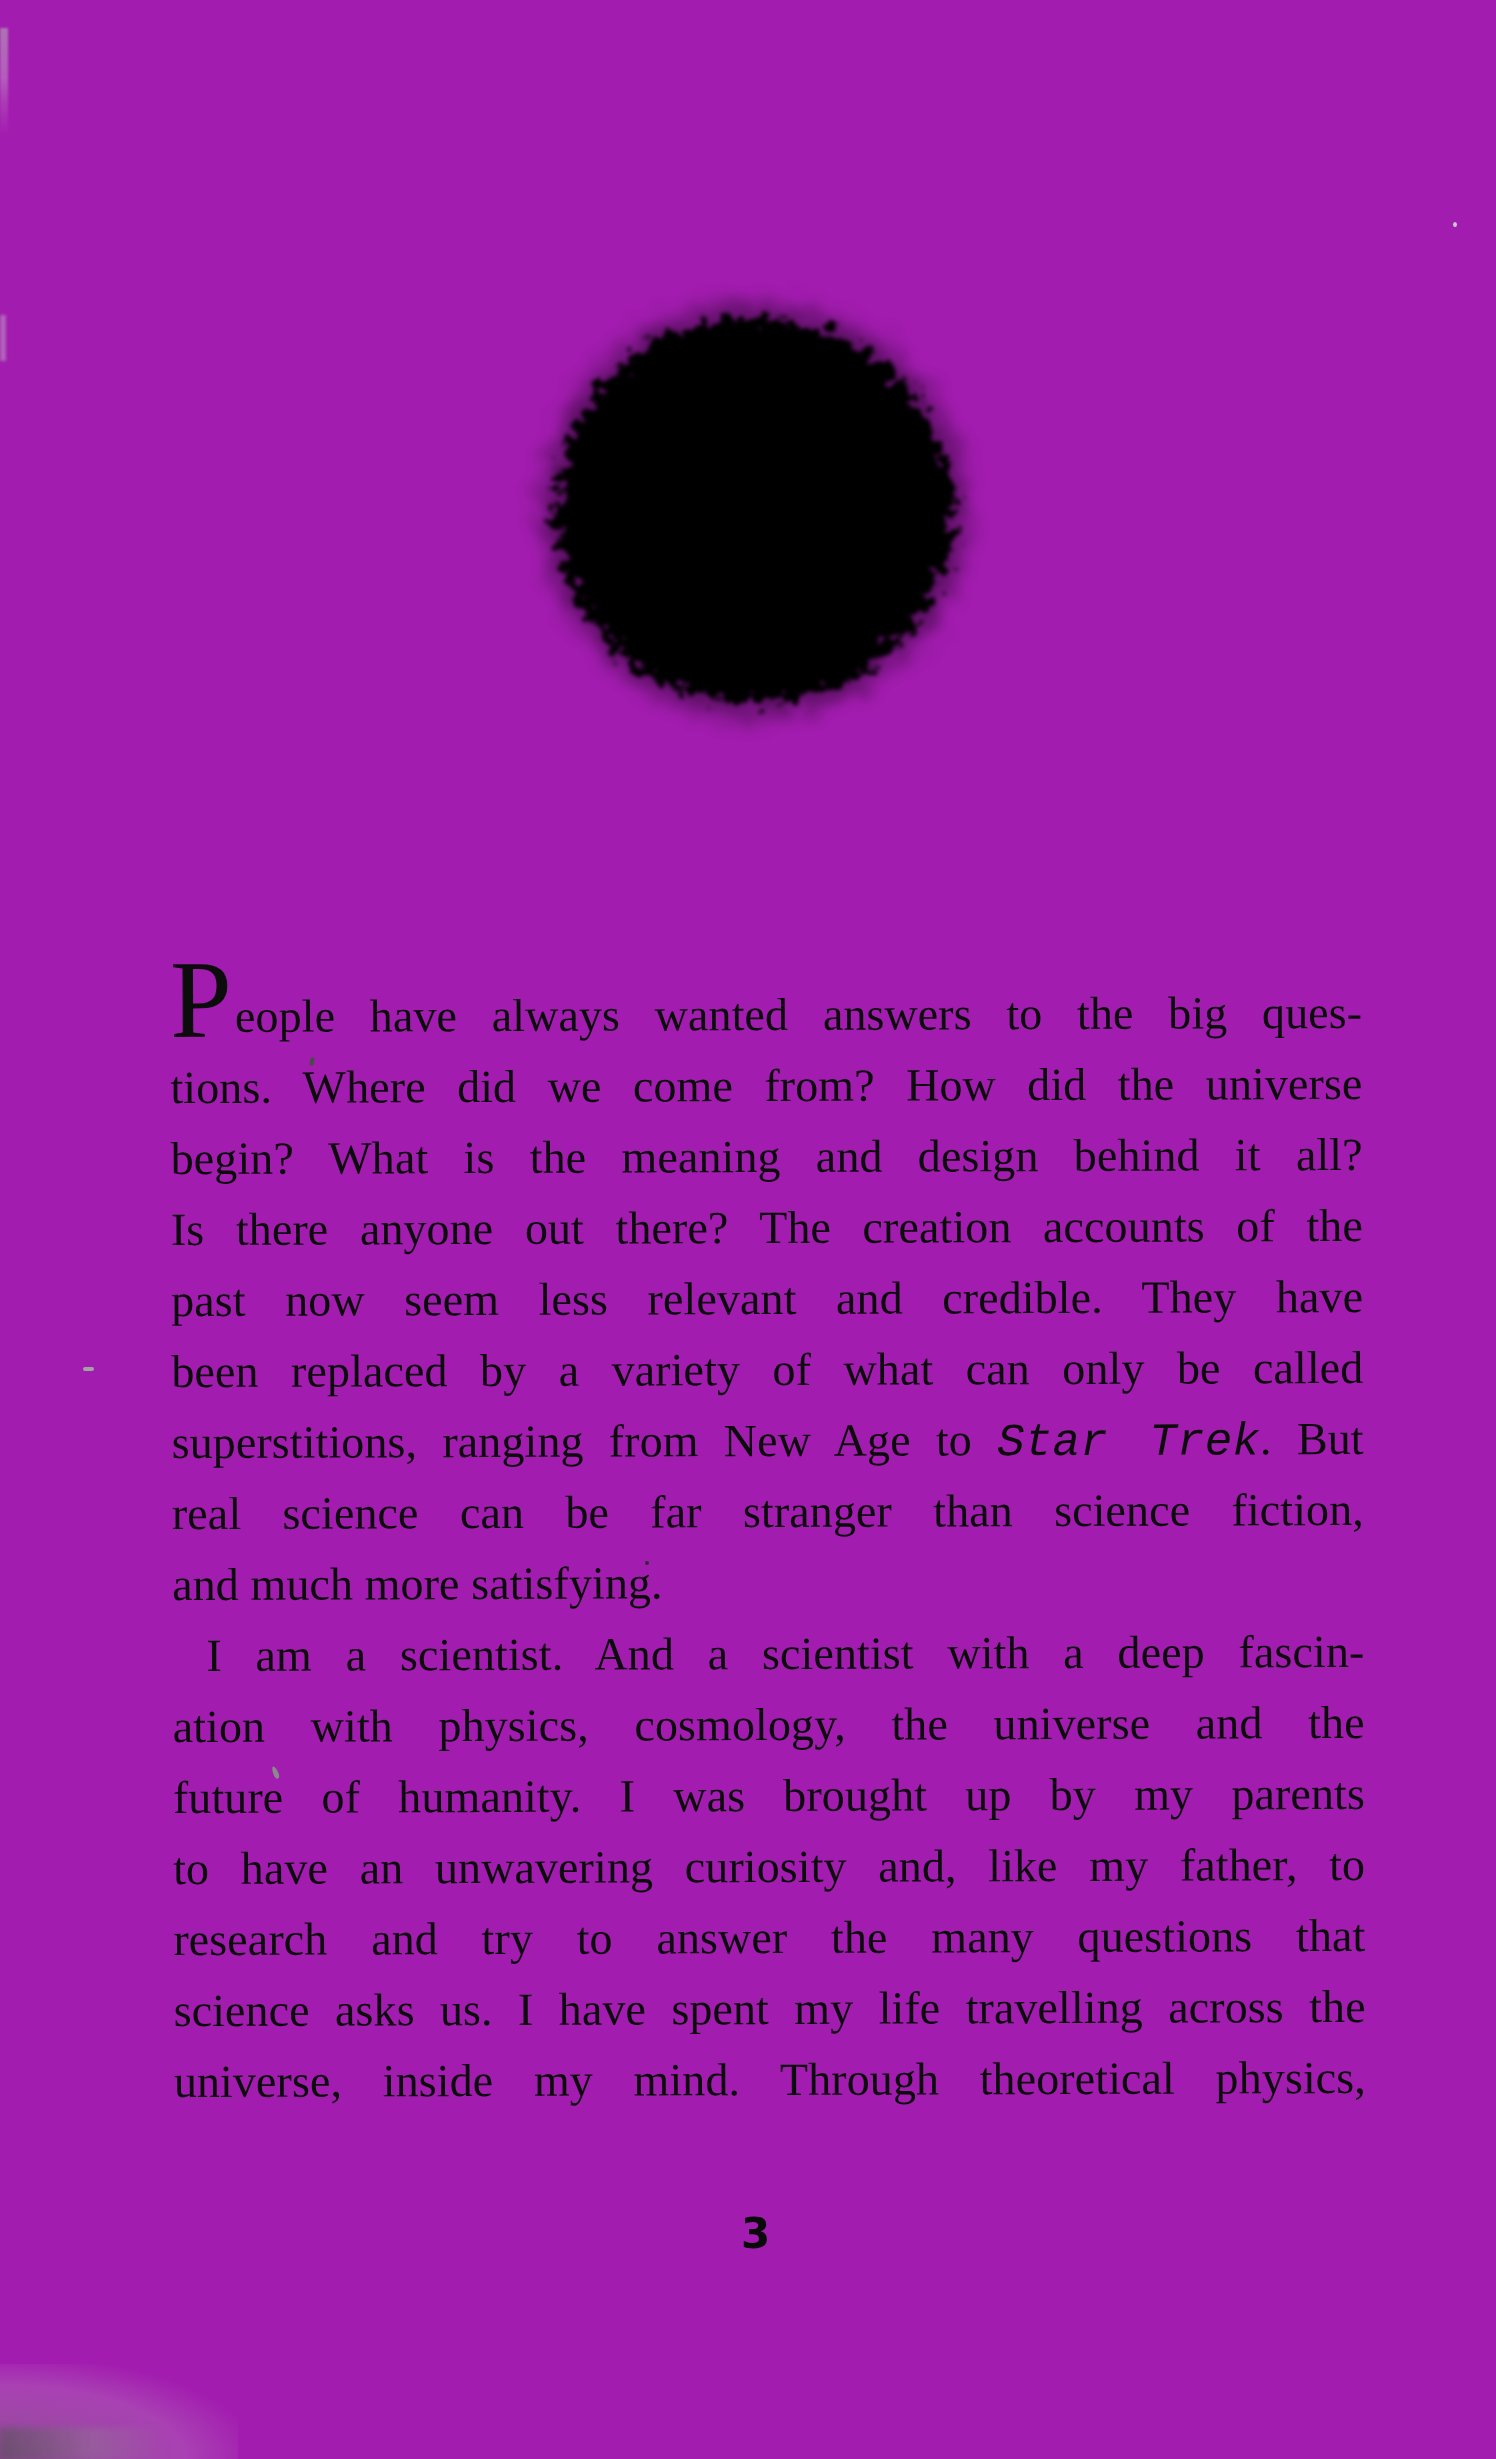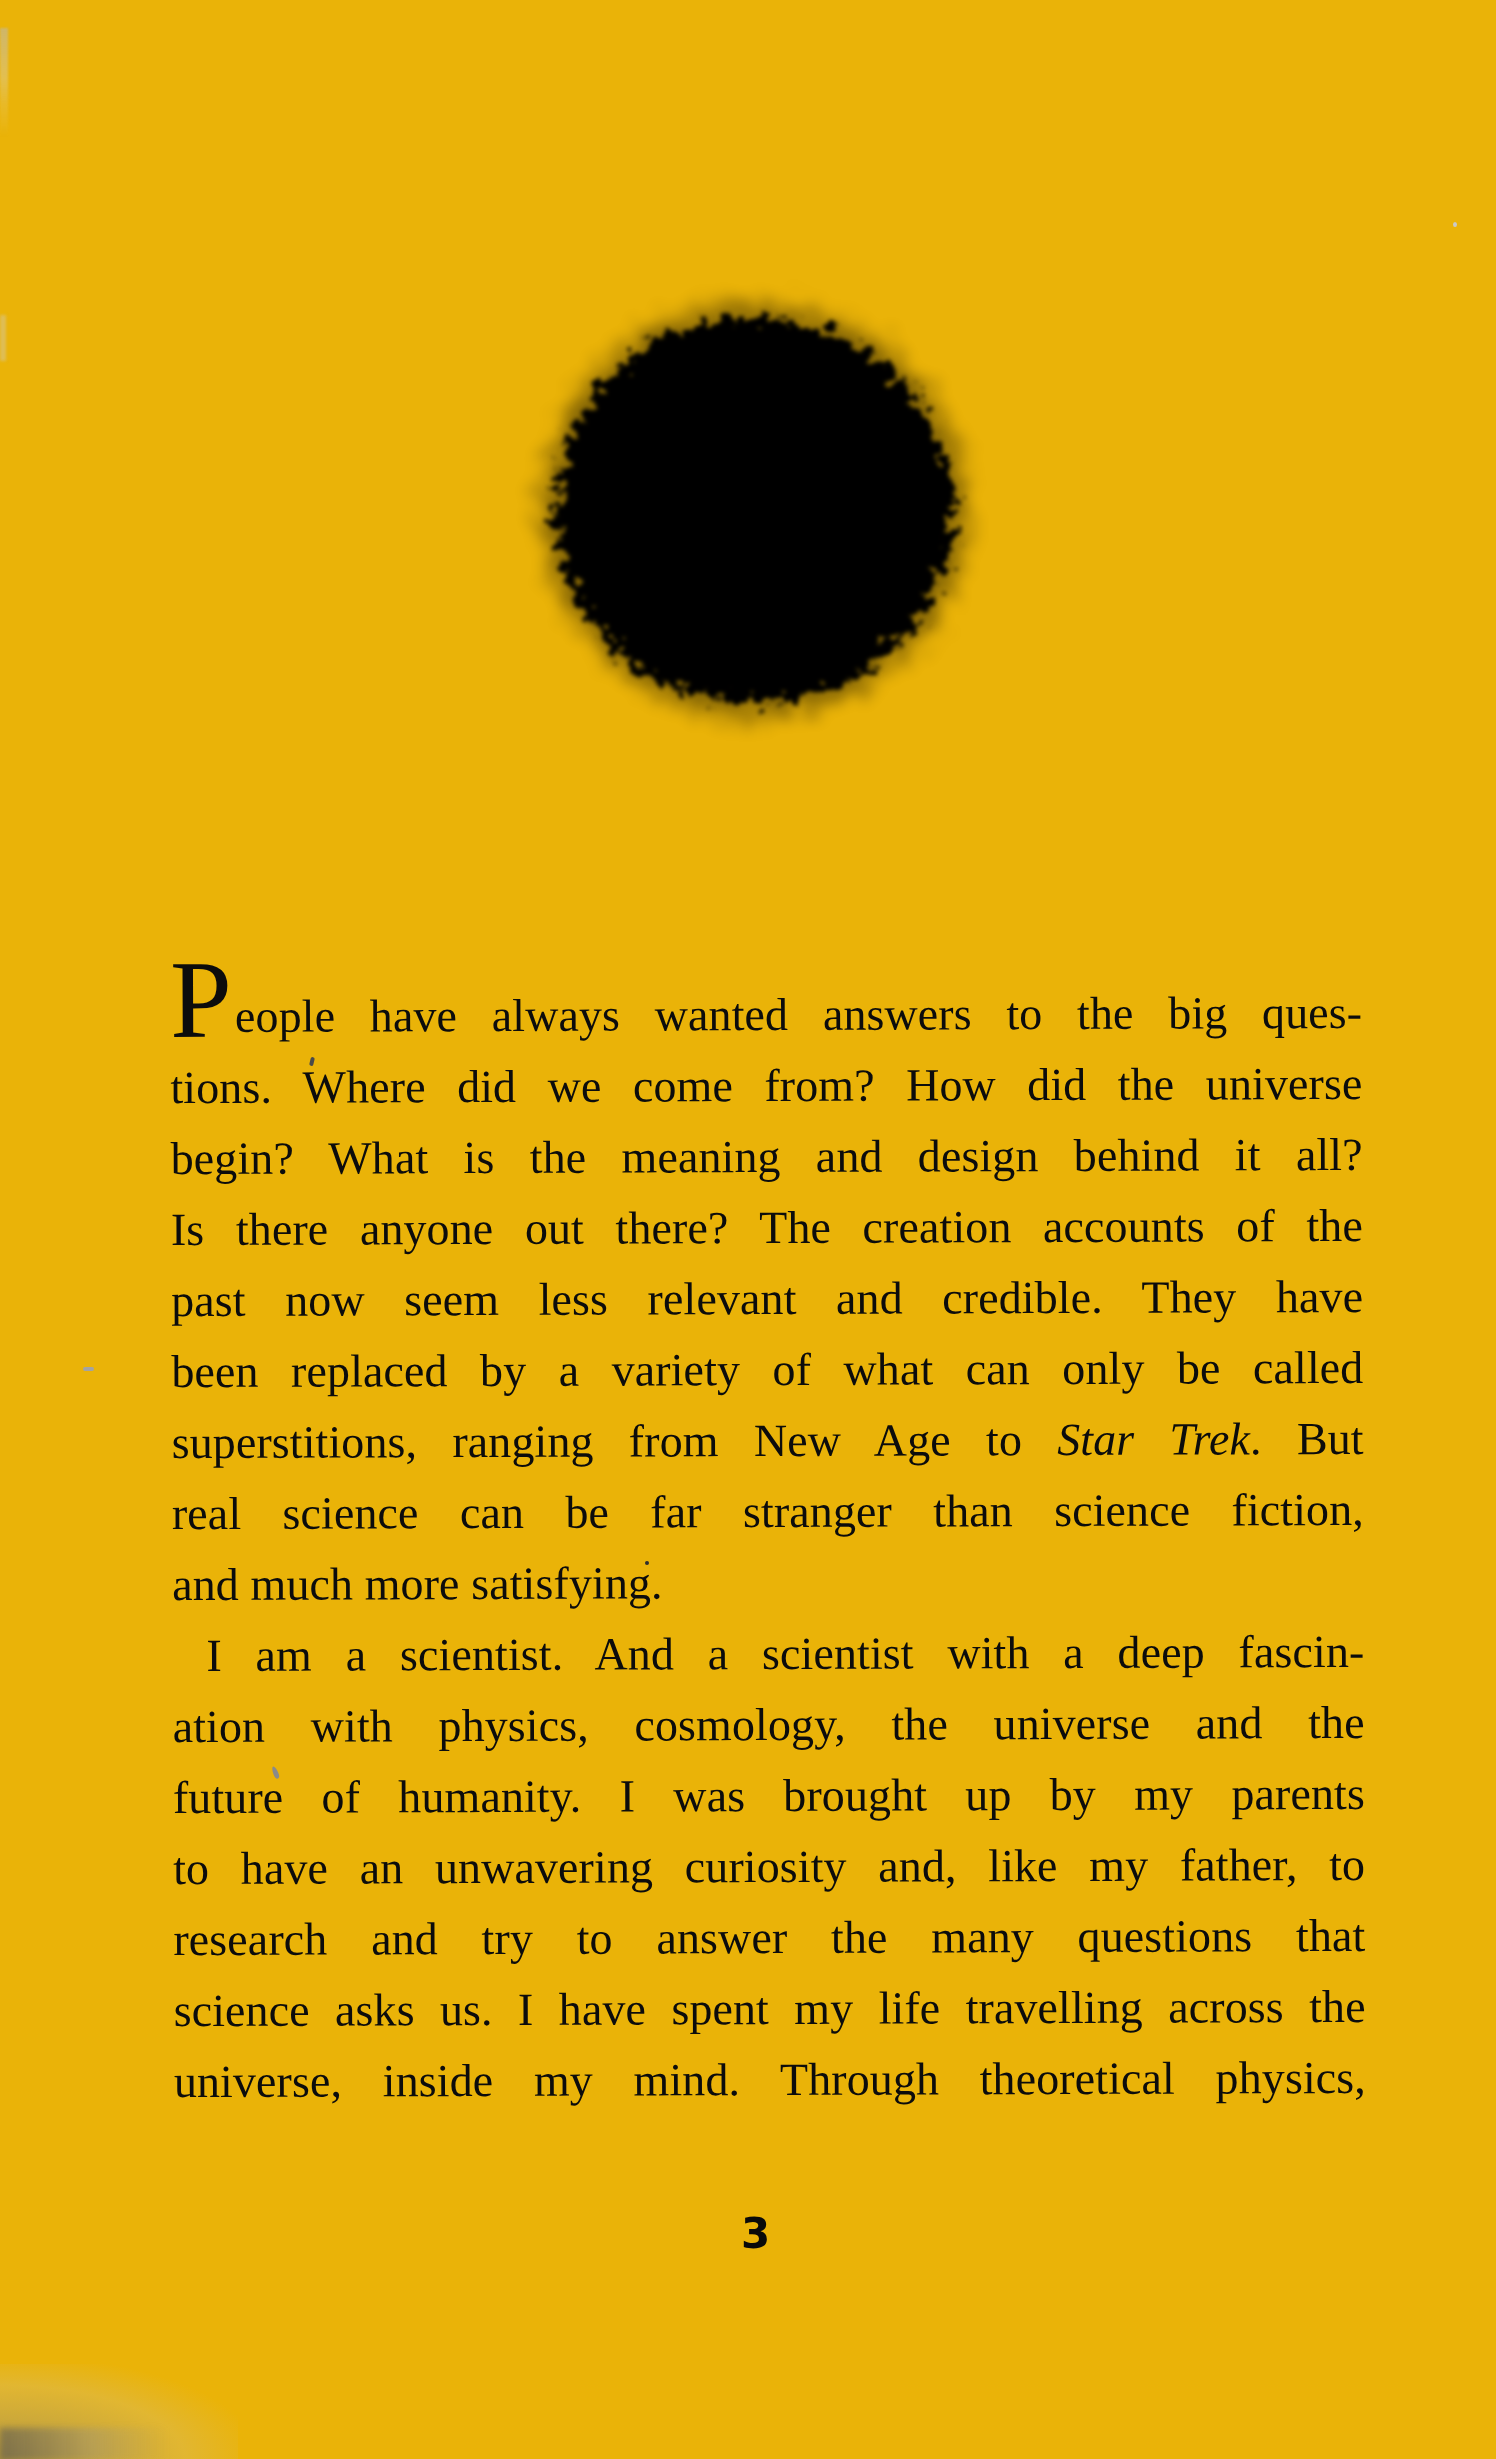--- a/index.html
+++ b/index.html
@@ -4,21 +4,21 @@
 <style>
   html, body {
     margin: 0;
     padding: 0;
     background: #ffffff;
   }
   .page {
     position: relative;
     width: 1497px;
     height: 2459px;
-    background: #eab308;
+    background: #a21caf;
     overflow: hidden;
     font-family: "Liberation Serif", "DejaVu Serif", serif;
     color: #0c0c0c;
   }
 
   
   .blot-svg {
     position: absolute;
     left: 465px;
     top: 226px;
@@ -51,21 +51,21 @@
   .line.indent {
     text-indent: 34px;
   }
   .dropcap {
     font-size: 111px;
     line-height: 0;
     position: relative;
     top: 5px;
     margin-right: 3px;
   }
-  .italic { font-style: italic; }
+  .italic { font-style: italic; font-family: Liberation Mono, monospace; }
 
   
   .page-number {
     position: absolute;
     left: 706px;
     top: 2210px;
     width: 99px;
     text-align: center;
     font-family: "DejaVu Sans", "Liberation Sans", sans-serif;
     font-weight: 700;

